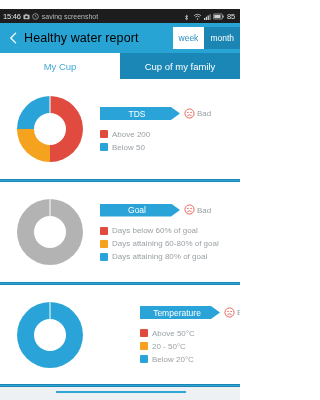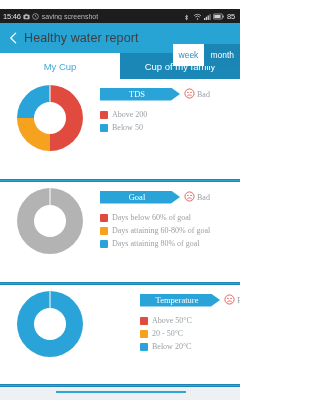--- a/index.html
+++ b/index.html
@@ -85,30 +85,30 @@
   .back-chevron {
     width: 14px;
     height: 20px;
     flex: 0 0 auto;
     display: flex;
     align-items: center;
     justify-content: center;
     cursor: pointer;
   }
   .header-title {
-    color: #404040;
+    color: #000000;
     font-size: 12.5px;
     margin-left: 4px;
     letter-spacing: 0.1px;
     white-space: nowrap;
   }
   .seg {
     position: absolute;
     right: 0;
-    top: 21px;
+    top: 4px;
     display: flex;
     height: 22px;
     align-items: stretch;
   }
   .seg-btn {
     display: flex;
     align-items: center;
     justify-content: center;
     font-size: 8.5px;
     padding: 0 6px;
@@ -150,24 +150,23 @@
   
   .scroll {
     height: 330px;
     overflow: hidden;
     background: #eef1f3;
   }
   .card {
     background: #ffffff;
     position: relative;
     display: flex;
-    align-items: flex-start;
+    align-items: center;
     padding: 6px 0 6px 0;
     box-sizing: border-box;
-    font-family: Liberation Serif, serif;
   }
   .divider {
     height: 3px;
     background: linear-gradient(to bottom, #1b86b5 0 1px, #2fa6d6 1px 2px, #1b86b5 2px 3px);
   }
   .chart-col {
     width: 100px;
     flex: 0 0 100px;
     display: flex;
     align-items: center;

